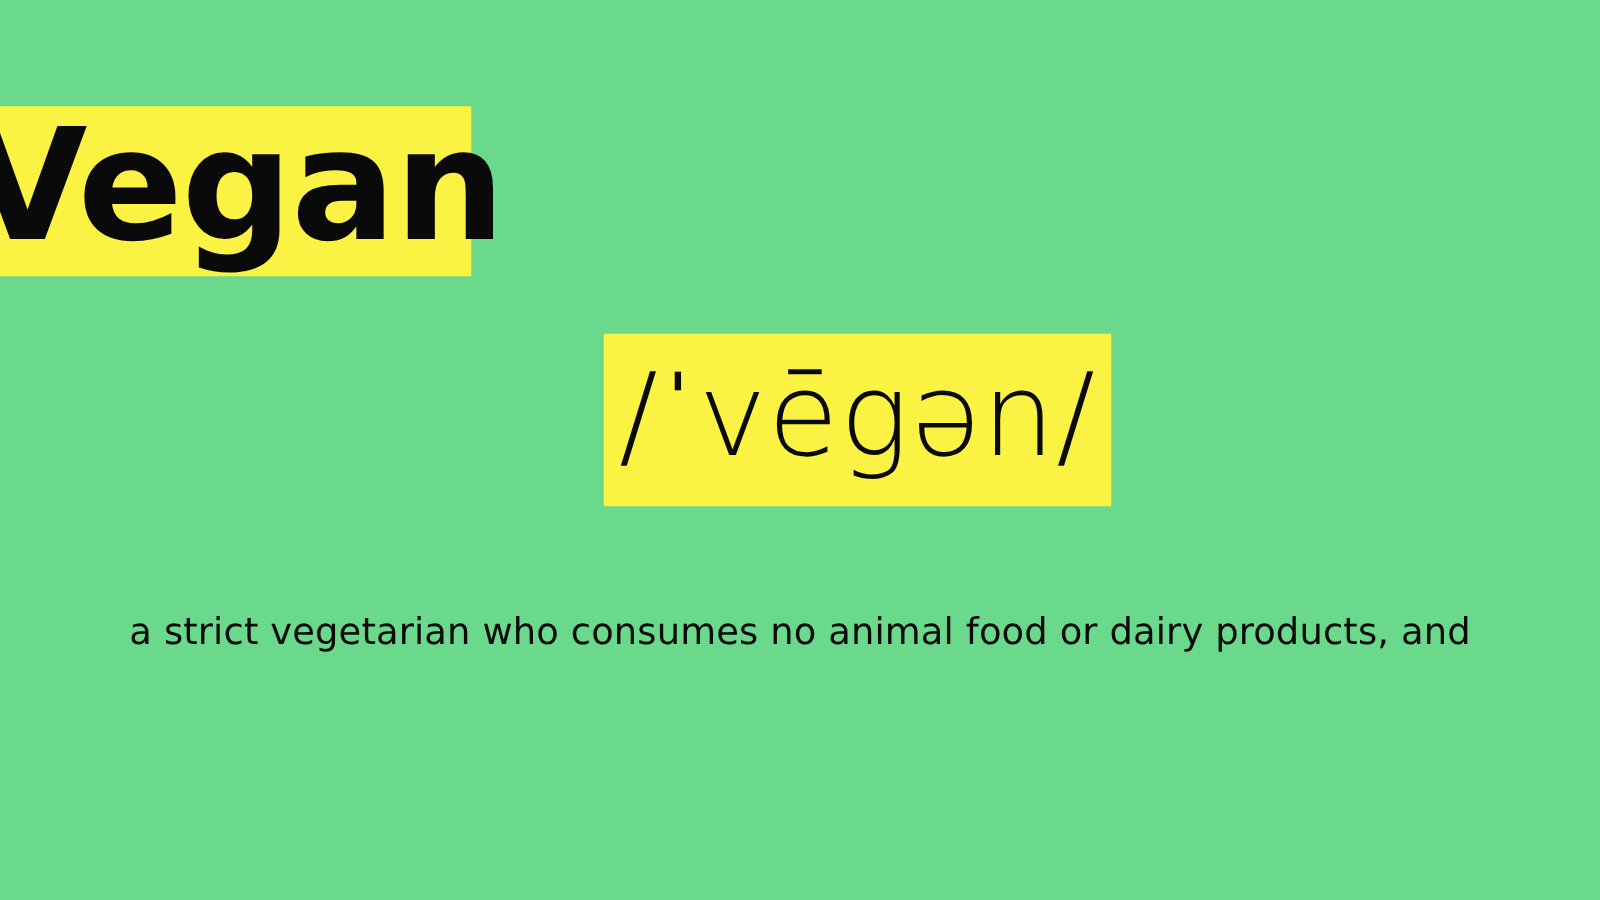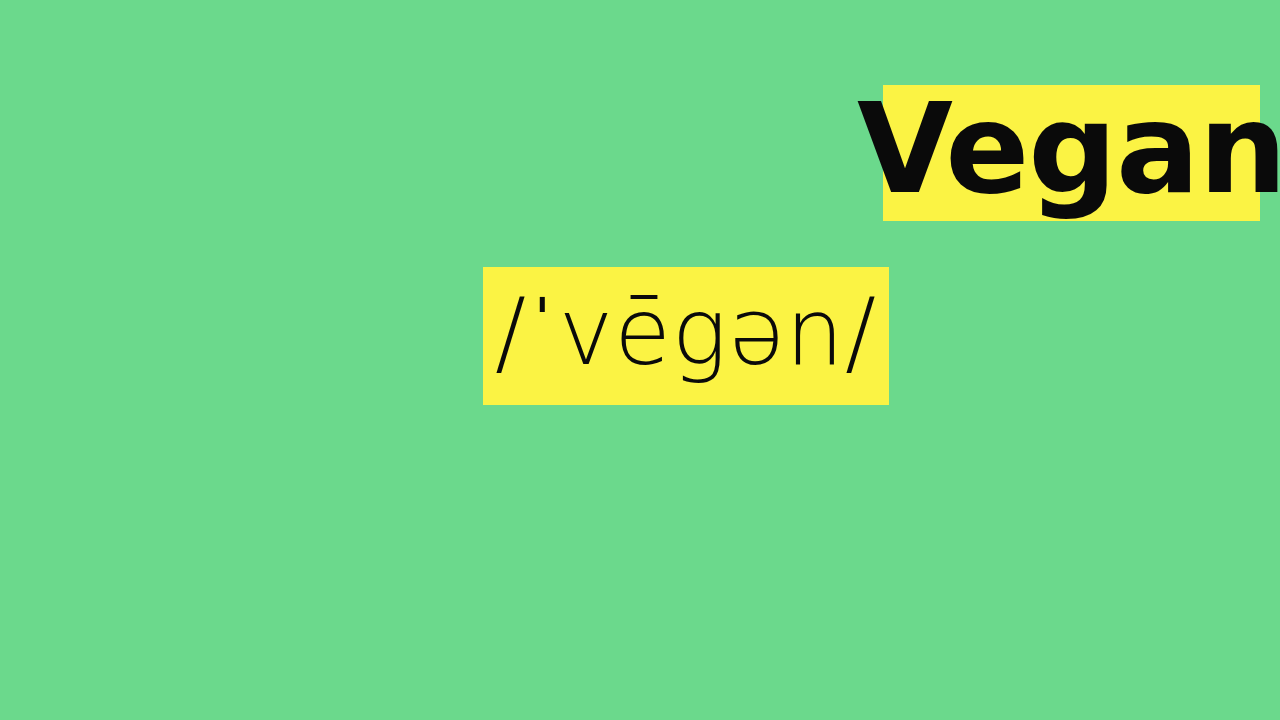--- a/index.html
+++ b/index.html
@@ -25,21 +25,21 @@
 
   
   .headword-row {
     position: absolute;
     left: 0;
     top: 85px;
     width: 1260px;
     height: 136px;
     display: flex;
     align-items: center;
-    justify-content: flex-end;
+    justify-content: flex-start;
   }
 
   .headword-hl {
     position: relative;
     background: #FBF344;
     height: 136px;
     width: 377px;
     display: flex;
     align-items: center;
     justify-content: center;
@@ -126,15 +126,16 @@
     </div>
   </div>
 
   <div class="pron-row">
     <div class="pron-hl" style="background: rgb(251, 243, 68);">
       <span class="pron" style="color: rgb(10, 10, 10);">/ˈvēgən/</span>
     </div>
   </div>
 
   <div class="definition" style="color: rgb(10, 10, 10);">
+    <span class="dline">a strict vegetarian who consumes no animal food or dairy products, and</span>
   </div>
 
 </div>
 
 </body></html>

